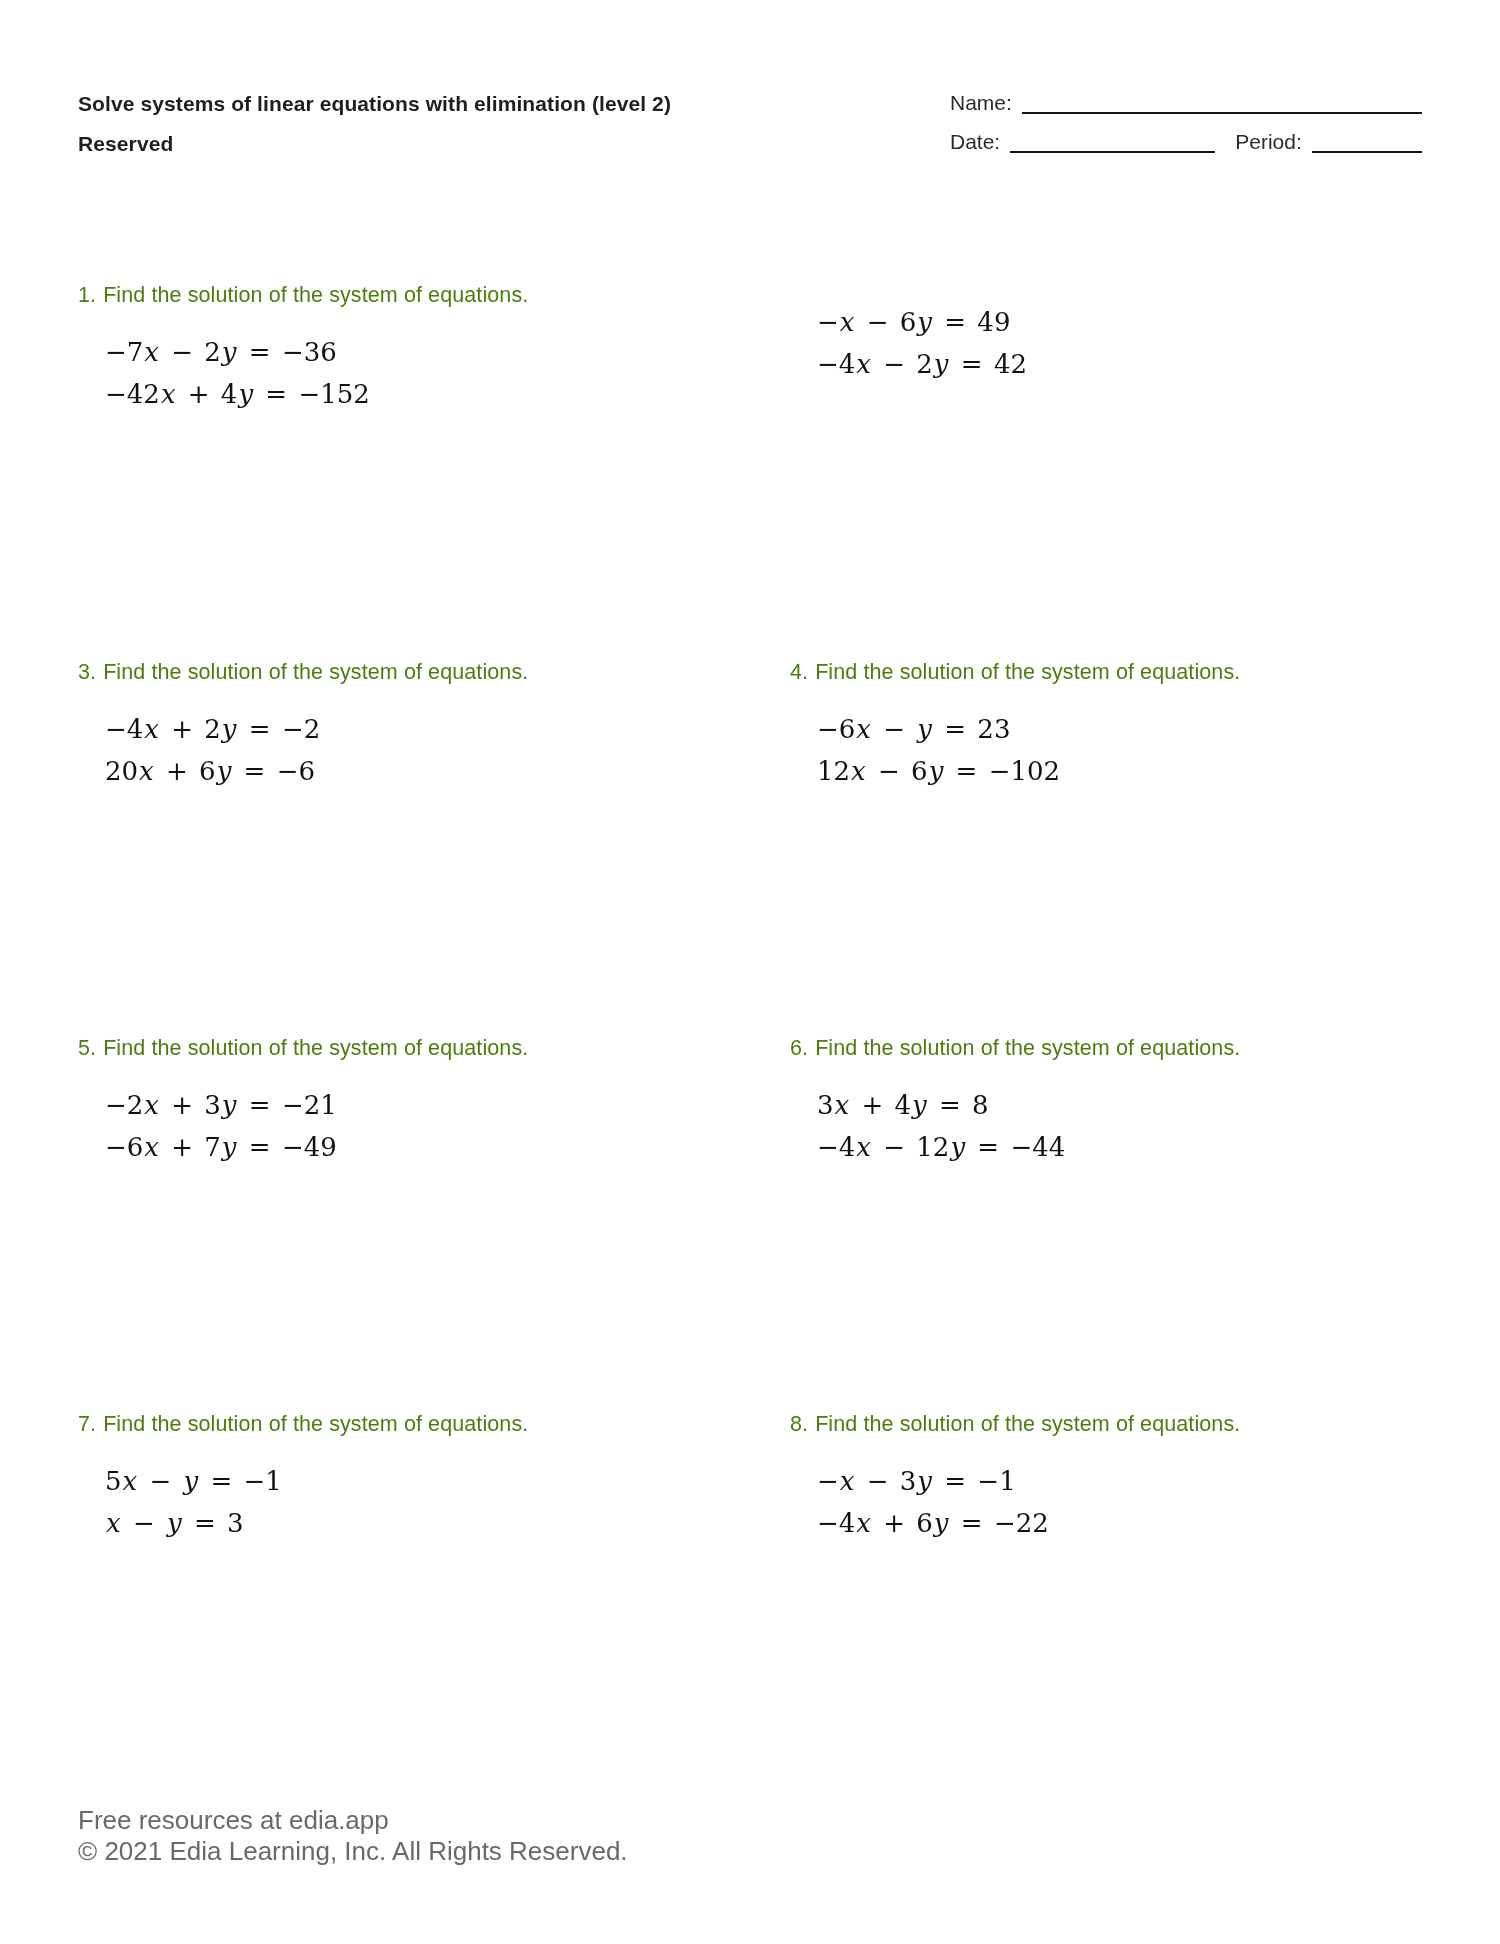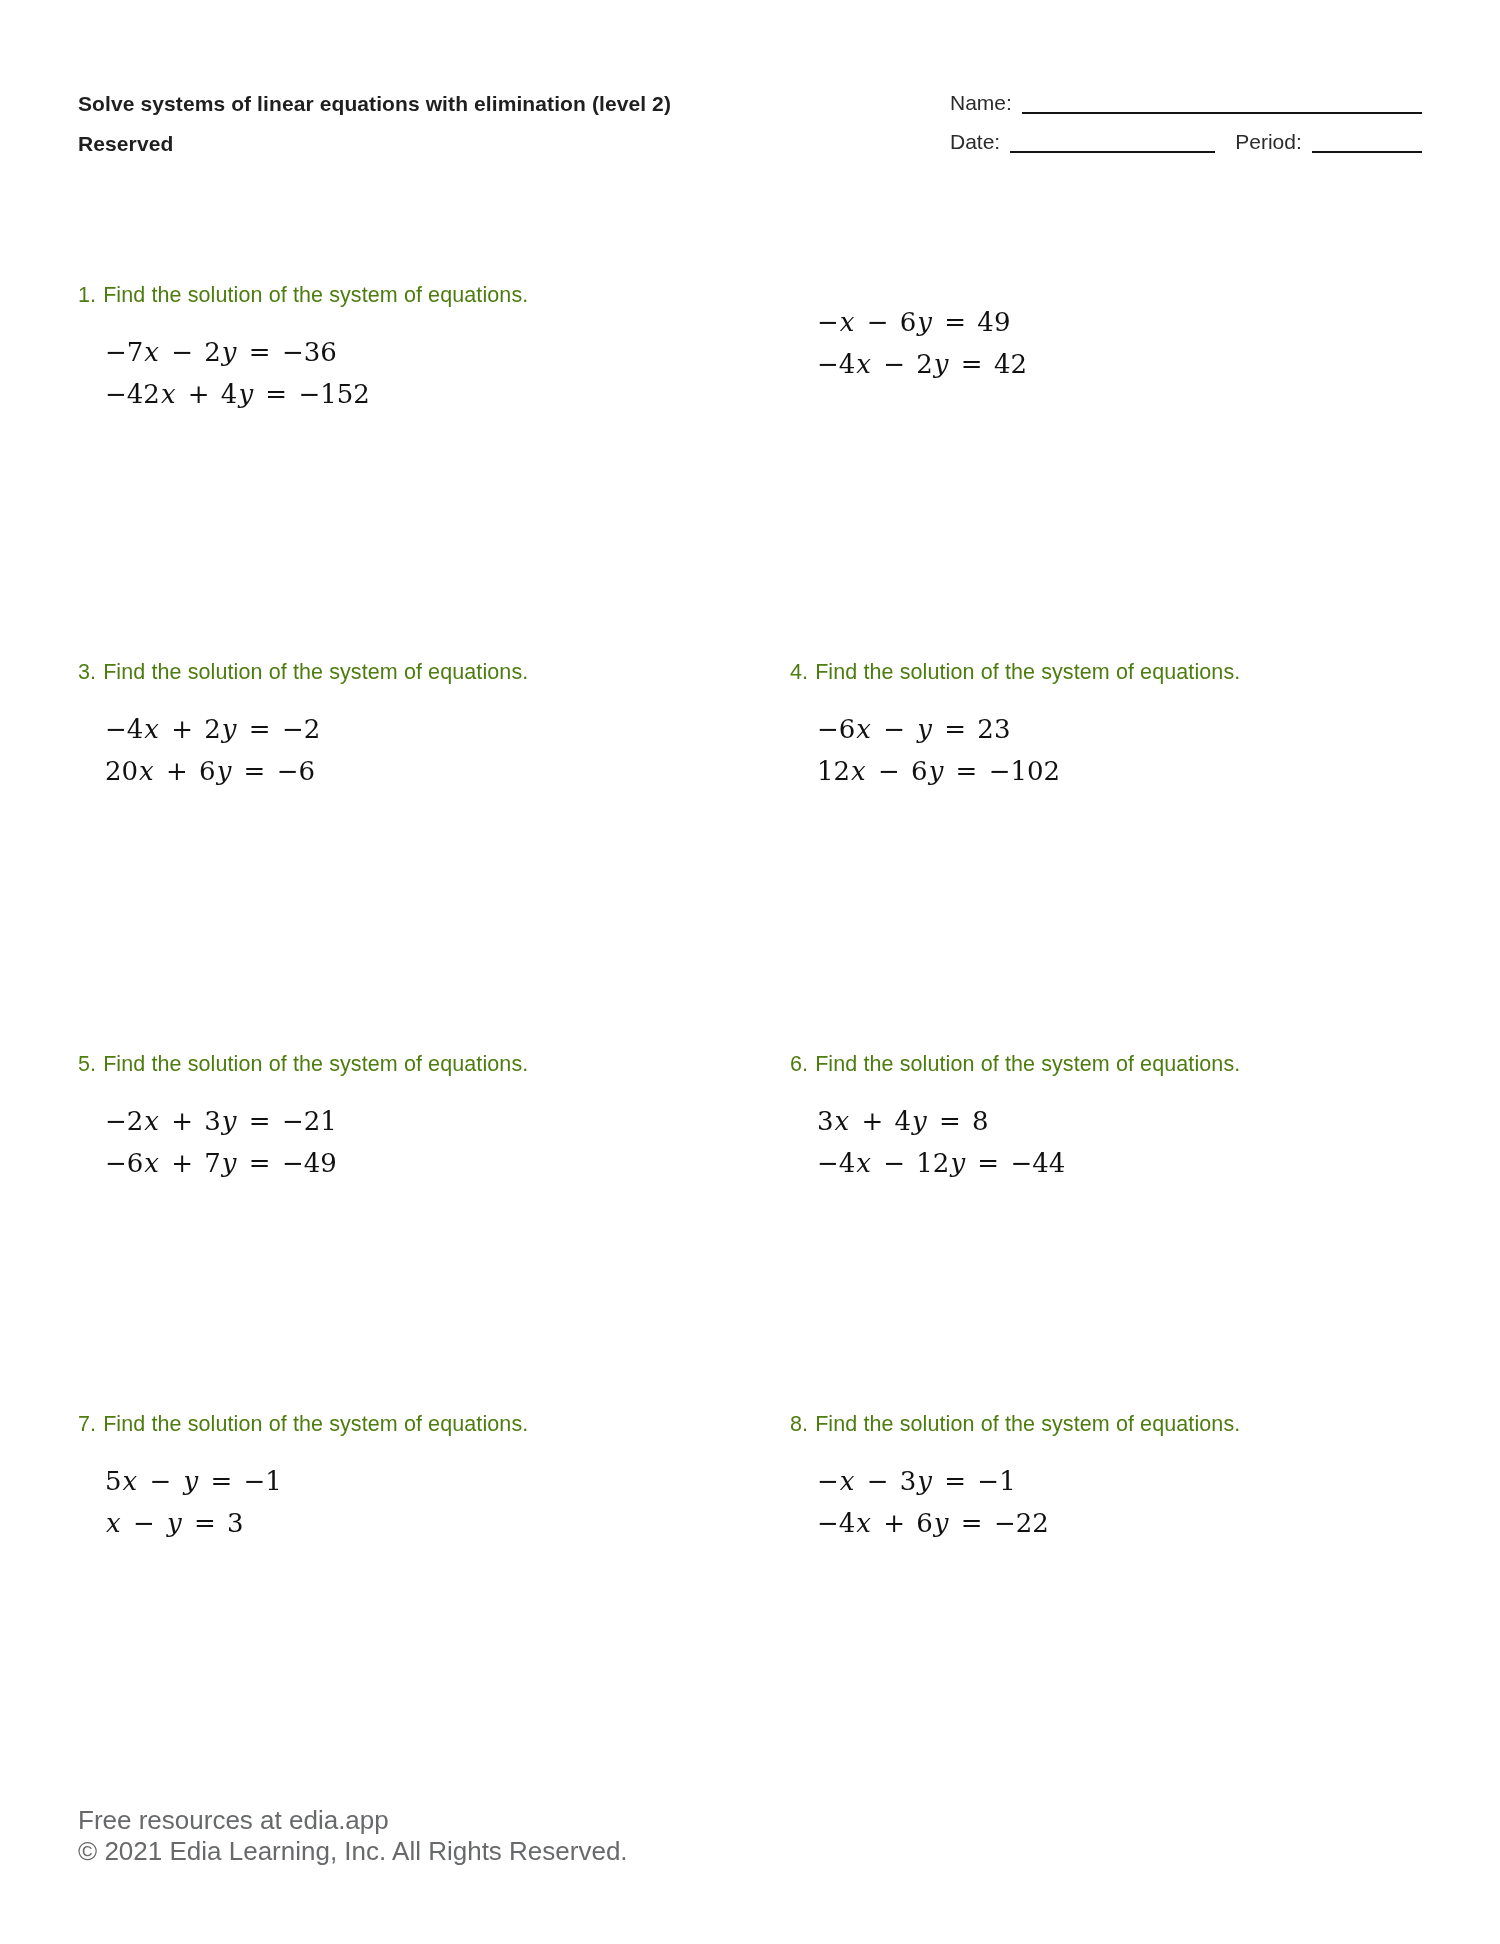--- a/index.html
+++ b/index.html
@@ -60,21 +60,21 @@
   .flabel.period{margin-left:20px;}
   
   .cell{
     position:absolute;
     width:660px;
   }
   .c0{left:78px;}
   .c1{left:790px;}
   .r0{top:280px;}
   .r1{top:657px;}
-  .r2{top:1033px;margin-top:16px;}
+  .r2{top:1033px;}
   .r3{top:1409px;}
   .prompt{
     font-size:21.5px;
     line-height:30px;
     color:#4d7c0f;
     letter-spacing:.1px;
   }
   .pnum{margin-right:7px;}
   .equations{
     margin-top:21px;

